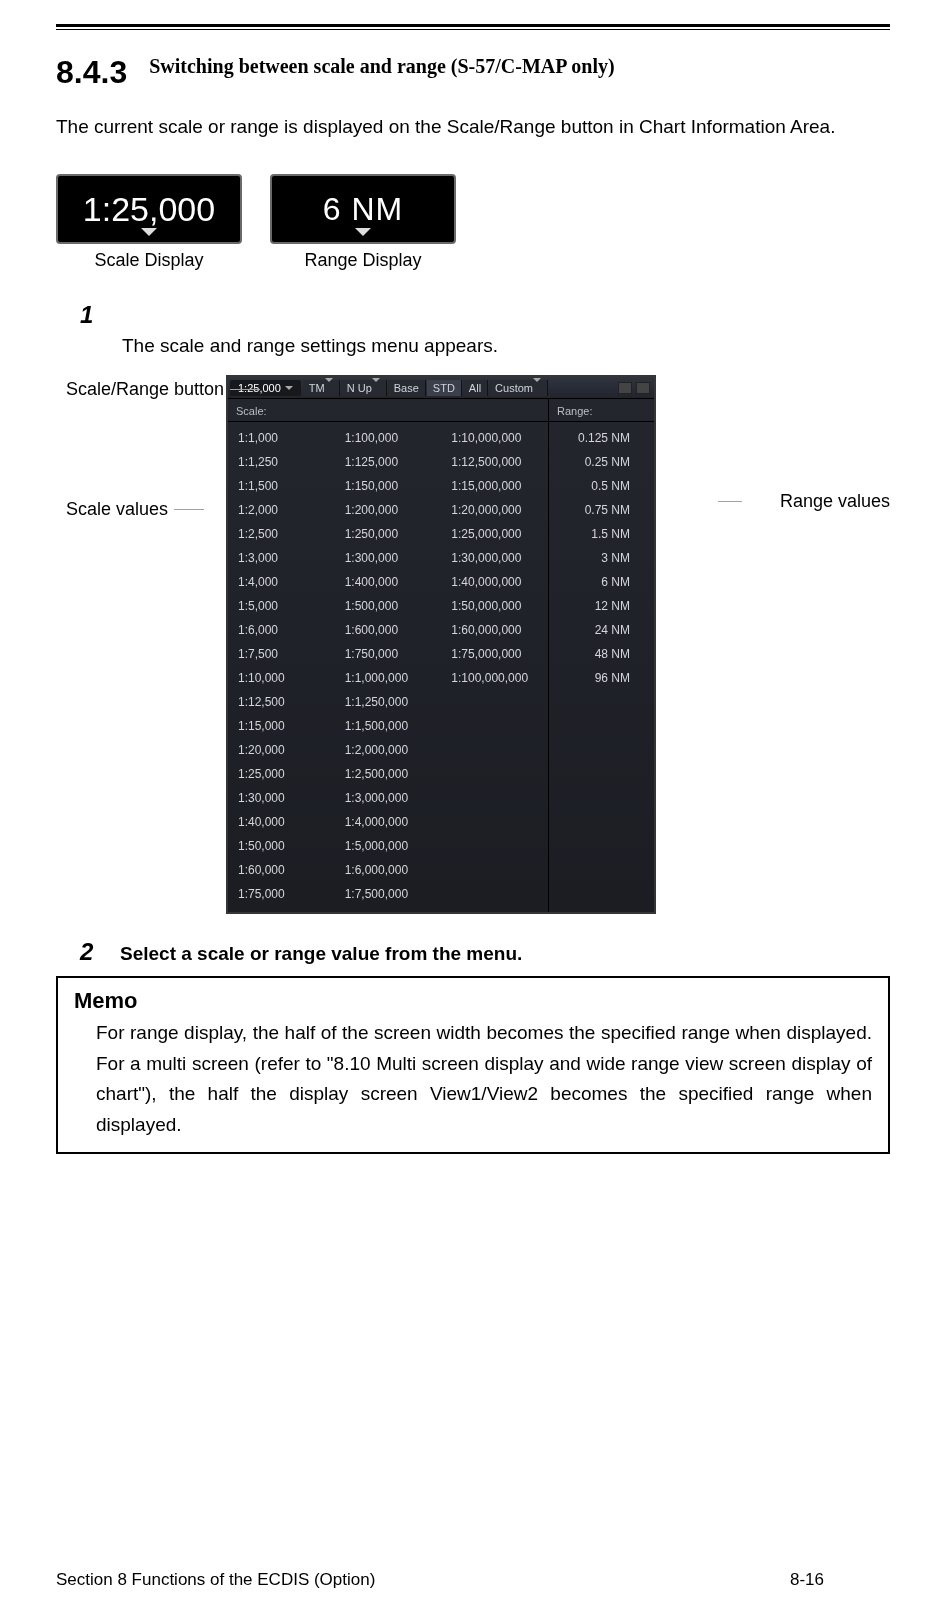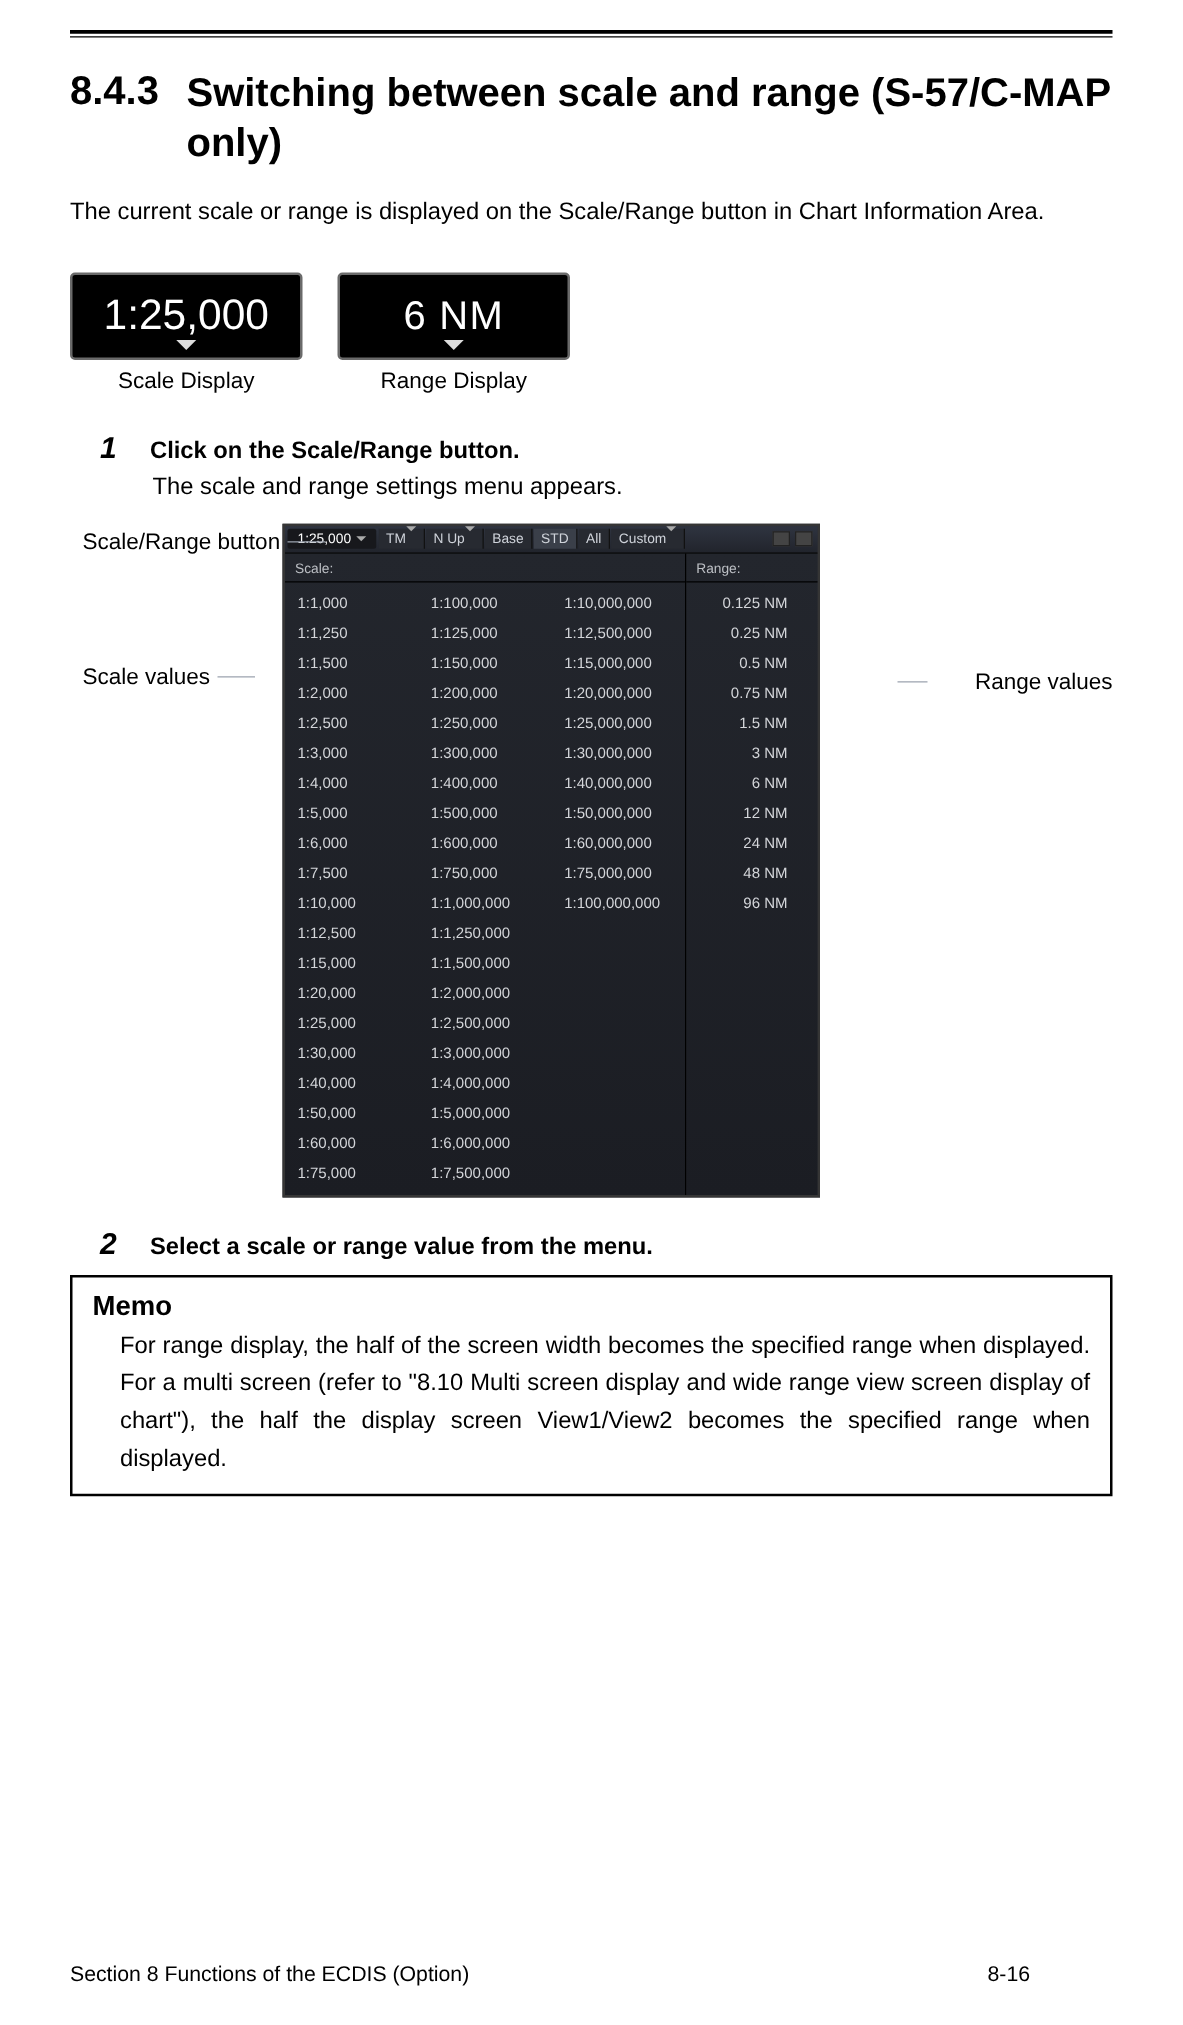--- a/index.html
+++ b/index.html
@@ -2,21 +2,21 @@
 <html><head>
 <meta charset="utf-8">
 <style>
   * { box-sizing: border-box; margin: 0; padding: 0; }
   html, body { width: 946px; height: 1620px; background: #fff; font-family: Arial, Helvetica, sans-serif; color: #000; }
   .page { width: 946px; height: 1620px; padding: 18px 56px 0 56px; position: relative; }
   .rule-top { border-top: 3px solid #000; margin: 6px 0 2px 0; }
   .rule-thin { border-top: 1px solid #000; margin-bottom: 24px; }
   .heading-row { display: flex; gap: 22px; align-items: flex-start; margin-bottom: 22px; }
   .heading-num { font-size: 32px; font-weight: 700; line-height: 1.15; }
-  .heading-title { font-size: 32px; font-weight: 700; line-height: 1.25; }
+  .heading-title { font-size: 20px; font-weight: 700; line-height: 1.25; font-family: Liberation Serif, serif; }
   .body-text { font-size: 19px; line-height: 1.45; margin-bottom: 34px; }
   .display-row { display: flex; align-items: flex-start; gap: 28px; margin-bottom: 8px; }
   .disp-col { display: flex; flex-direction: column; align-items: center; gap: 6px; }
   .disp-btn { background: #000; color: #fff; border: 2px solid #6a6a6a; border-radius: 4px; font-size: 32px; display: flex; flex-direction: column; align-items: center; justify-content: center; position: relative; }
   .disp-btn.scale { width: 186px; height: 70px; font-size: 34px; }
   .disp-btn.range { width: 186px; height: 70px; letter-spacing: 1px; }
   .disp-btn .caret { width: 0; height: 0; border-left: 8px solid transparent; border-right: 8px solid transparent; border-top: 8px solid #ddd; position: absolute; bottom: 6px; left: 50%; transform: translateX(-50%); }
   .disp-caption { font-size: 18px; }
   .steps { margin-top: 30px; }
   .step { margin: 0 0 10px 24px; }
@@ -85,31 +85,30 @@
       </div>
       <div class="disp-caption">Range Display</div>
     </div>
   </div>
 
 
   <div class="steps">
     <div class="step">
       <div class="step-head">
         <div class="step-num">1</div>
-        <div class="step-title">Click on the Scale/Range button.</div>
       </div>
       <div class="step-desc">The scale and range settings menu appears.</div>
     </div>
 
     <div class="shot-wrap">
       <div class="callout left" style="top:4px;">
         <span>Scale/Range button</span>
         <span class="callout-line"></span>
       </div>
-      <div class="callout left" style="top:112px;">
+      <div class="callout left" style="top:124px;">
         <span>Scale values</span>
         <span class="callout-line"></span>
       </div>
       <div class="callout right" style="top:116px;">
         <span class="callout-line"></span>
         <span>Range values</span>
       </div>
 
       <div class="shot">
         <div class="shot-top">

